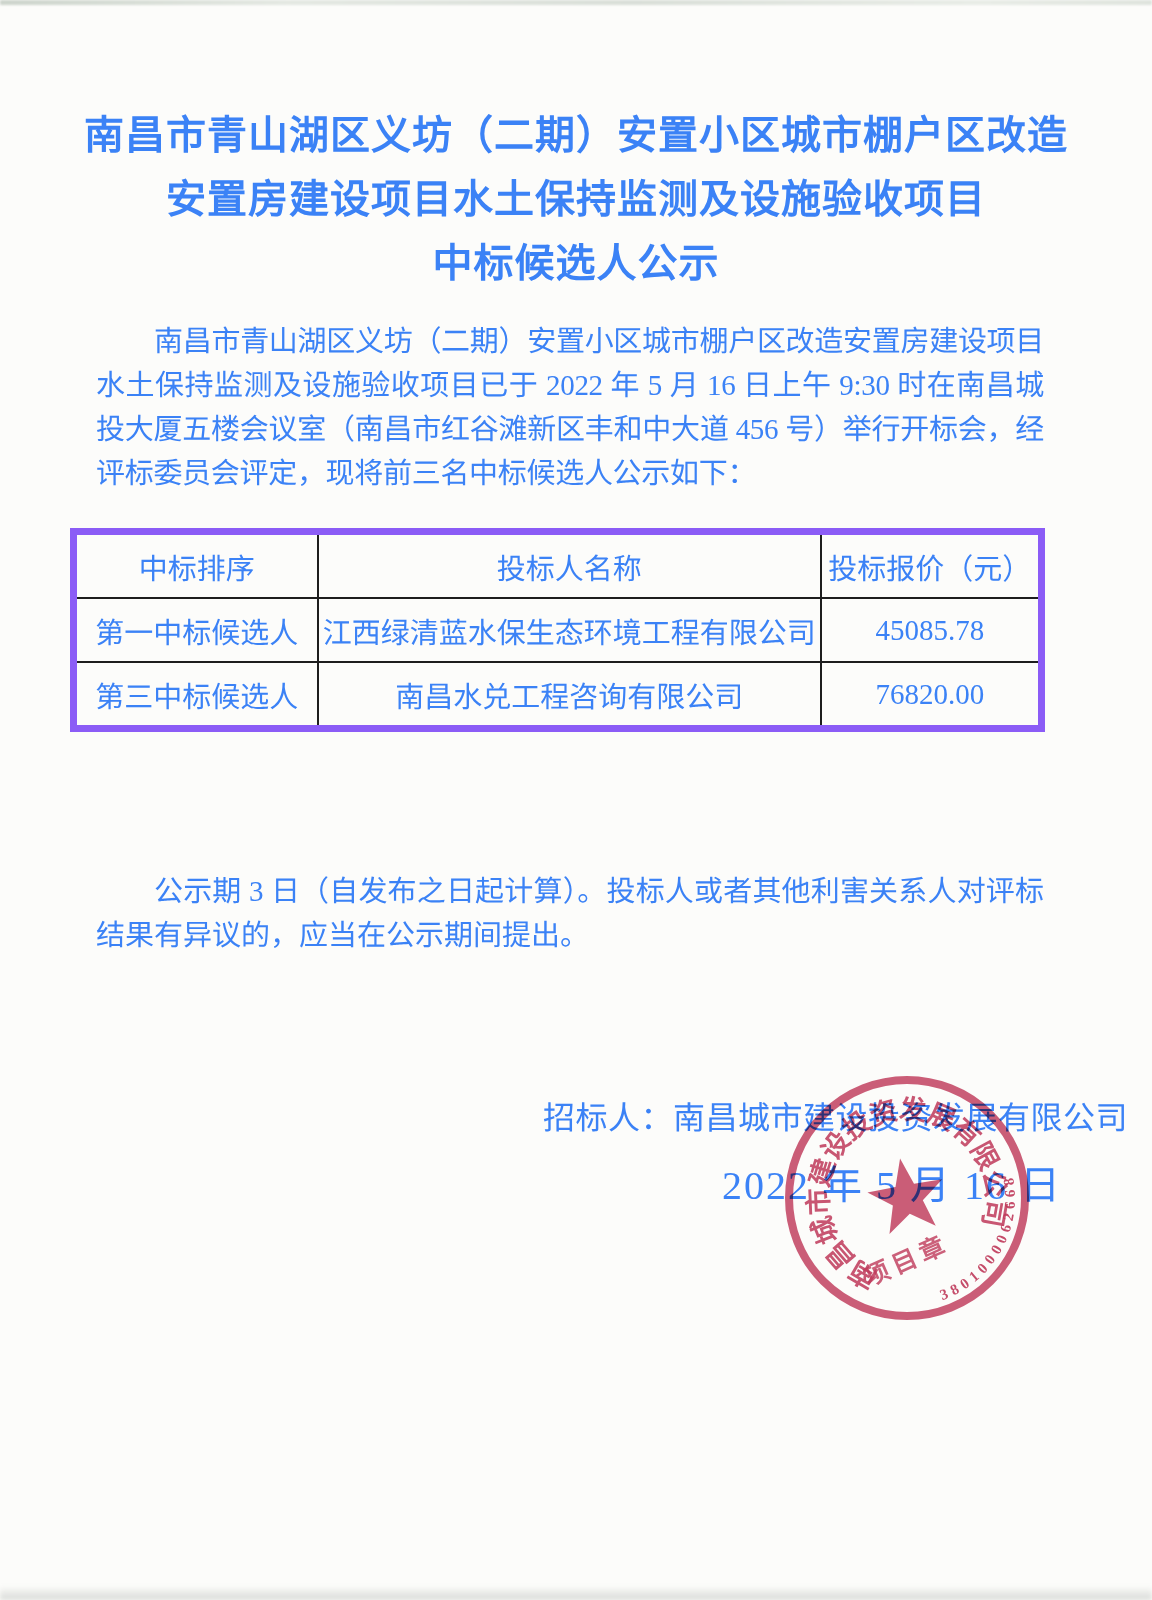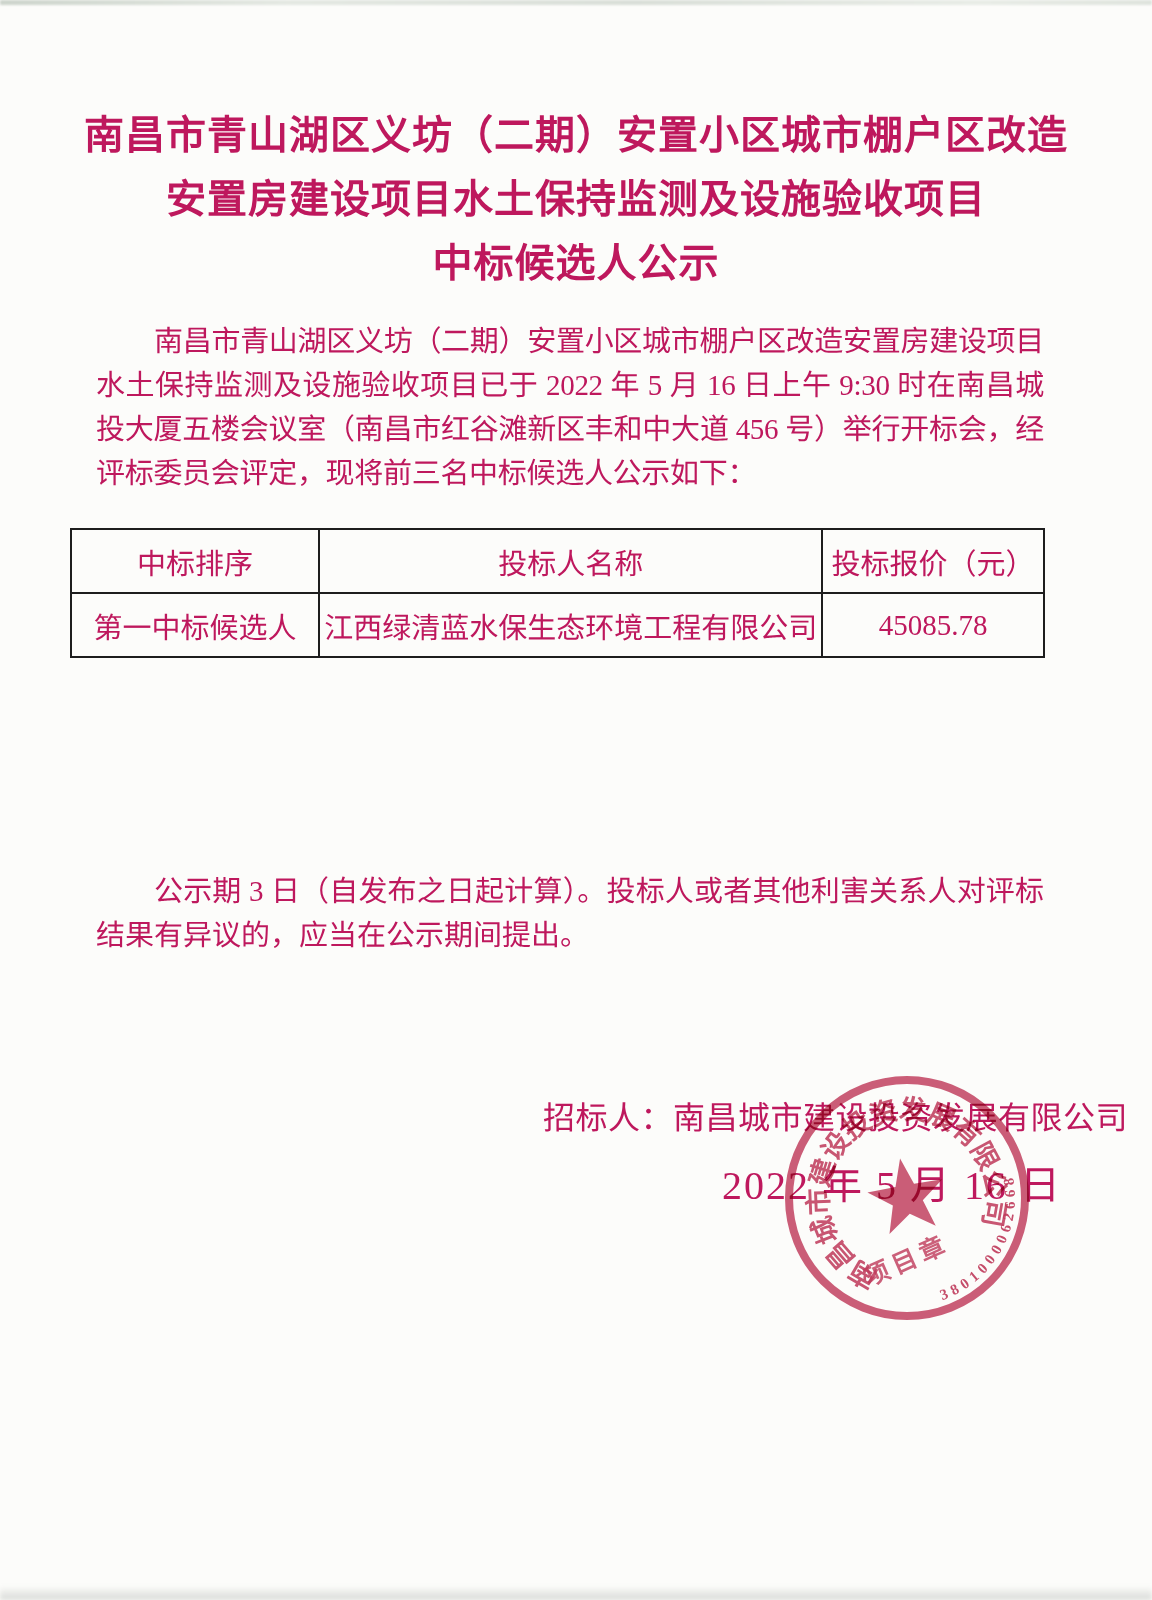--- a/index.html
+++ b/index.html
@@ -3,21 +3,21 @@
 <meta charset="utf-8">
 <style>
   html,body{margin:0;padding:0;background:#e8e8e8;}
   .page{
     position:relative;
     width:1152px;height:1600px;
     margin:0 auto;
     background:#fcfcfa;
     overflow:hidden;
     font-family:"Liberation Serif","DejaVu Serif",serif;
-    color:#be185d;
+    color:#3b82f6;
   }
   .scan-edge-top{
     position:absolute;top:0;left:0;width:100%;height:5px;
     background:linear-gradient(90deg,#9fae9f,#cdd6cc 25%,#b7c2b7 55%,#d6ded4 85%,#c2ccc1);
     opacity:.5;filter:blur(1px);
   }
   .scan-edge-bottom{
     position:absolute;bottom:0;left:0;width:100%;height:14px;
     background:linear-gradient(0deg,rgba(150,158,150,.35),rgba(150,158,150,0));
     filter:blur(2px);
@@ -28,21 +28,21 @@
     line-height:64px;letter-spacing:1px;
   }
   .intro{
     position:absolute;top:290px;left:96px;width:948px;
     font-size:29px;line-height:44px;letter-spacing:-0.3px;
     text-align:justify;text-indent:2em;
   }
   table.bid-table{
     position:absolute;top:528px;left:70px;width:975px;
     border-collapse:collapse;font-size:29px;
-    border:1px solid #8b5cf6;
+    border:7px solid #8b5cf6;
   }
   .bid-table th,.bid-table td{
     border:2px solid #1d1d1d;
     height:62px;padding:0 4px;
     text-align:center;vertical-align:middle;
     font-weight:400;white-space:nowrap;
   }
   .col-rank{width:26.3%;}
   .col-bidder{width:50.7%;}
   .col-price{width:23%;}
@@ -92,20 +92,25 @@
         <th class="col-bidder">投标人名称</th>
         <th class="col-price">投标报价（元）</th>
       </tr>
     </thead>
     <tbody>
       <tr>
         <td>第一中标候选人</td>
         <td>江西绿清蓝水保生态环境工程有限公司</td>
         <td>45085.78</td>
       </tr>
+      <tr>
+        <td>第三中标候选人</td>
+        <td>南昌水兑工程咨询有限公司</td>
+        <td>76820.00</td>
+      </tr>
     </tbody>
   </table>
 
   <p class="notice">公示期 3 日（自发布之日起计算）。投标人或者其他利害关系人对评标结果有异议的，应当在公示期间提出。</p>
 
 
   <div class="issuer">招标人：南昌城市建设投资发展有限公司</div>
 
   <div class="doc-date">2022 年 5 月 16 日</div>
 

